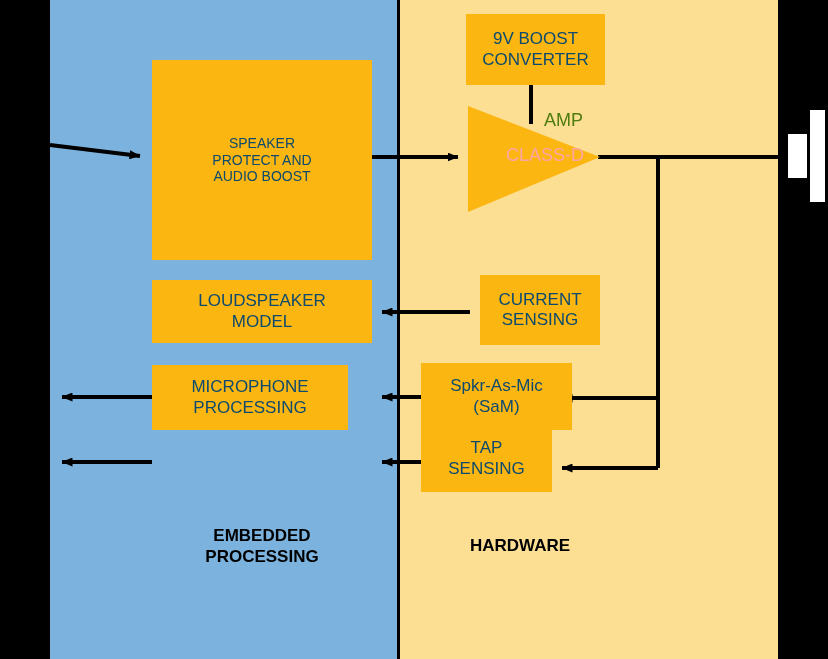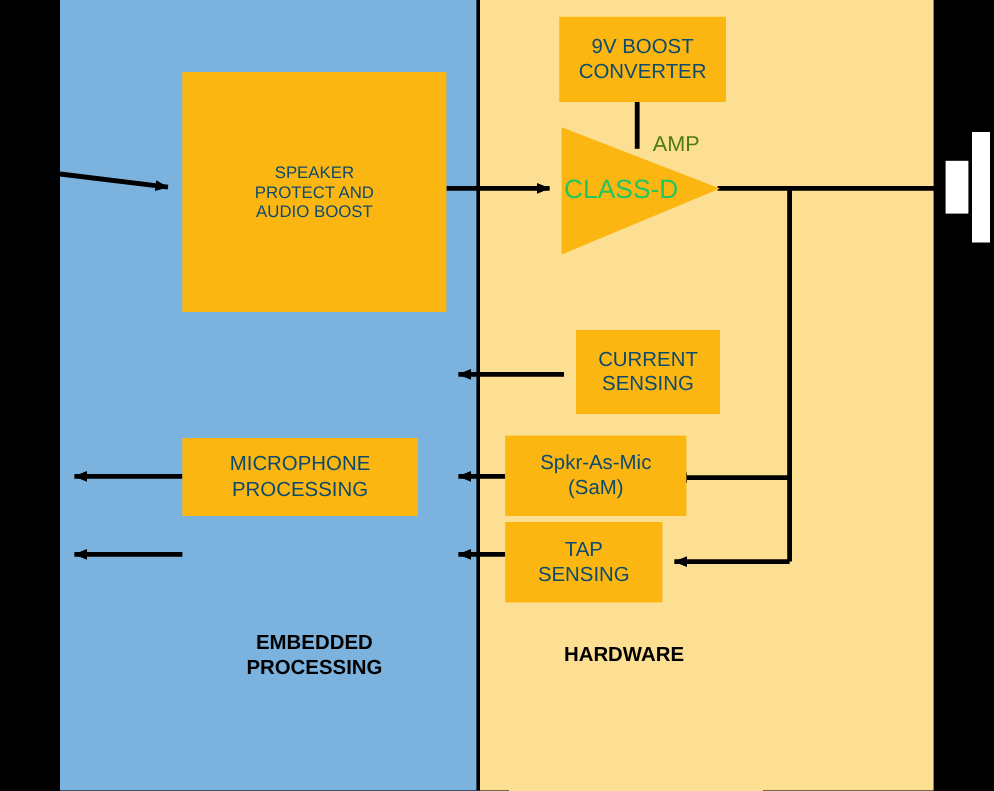--- a/index.html
+++ b/index.html
@@ -10,21 +10,21 @@
   #panel-hardware{left:399px;top:0;width:379px;height:659px;background:#FCDF92;}
   #panel-divider{left:397px;top:0;width:3px;height:659px;background:#000;}
   .box{position:absolute;background:#FCB612;color:#0c4a6e;display:flex;
        align-items:center;justify-content:center;text-align:center;
        line-height:1.18;white-space:pre-line;}
   .b-lg{font-size:14px;}
   .b-md{font-size:17px;}
   .footer-label{position:absolute;color:#000;font-weight:bold;font-size:17px;
        text-align:center;line-height:1.25;white-space:pre-line;}
   .amp-label{position:absolute;color:#4d7c0f;font-weight:normal;font-size:18px;}
-  .classd-label{position:absolute;color:#22c55e;font-size:22px;white-space:nowrap;}
+  .classd-label{position:absolute;color:#fca5a5;font-size:18px;white-space:nowrap;margin-left:36px;}
   svg.wires{position:absolute;left:0;top:0;width:828px;height:659px;
        pointer-events:none;overflow:visible;}
   .tri{position:absolute;}
   .spk{position:absolute;}
 </style>
 </head>
 <body>
 
 <div id="stage">
 
@@ -71,35 +71,37 @@
   <svg class="spk" style="left:784px;top:108px;width:44px;height:96px" viewBox="0 0 44 96">
     <rect x="4" y="26" width="19" height="44" fill="#ffffff"></rect>
     <polygon points="26,2 41,2 41,94 26,94 26,70 26,26" fill="#ffffff"></polygon>
     <polygon points="26,26 41,2 41,94 26,70" fill="#ffffff"></polygon>
   </svg>
 
   <div class="box b-lg" style="left:152px;top:60px;width:220px;height:200px">SPEAKER
 PROTECT AND
 AUDIO BOOST</div>
 
+  <div class="box b-md" style="left:152px;top:280px;width:220px;height:63px">LOUDSPEAKER
+MODEL</div>
 
   <div class="box b-md" style="left:152px;top:365px;width:196px;height:65px">MICROPHONE
 PROCESSING</div>
 
 
   <div class="box b-md" style="left:466px;top:14px;width:139px;height:71px">9V BOOST
 CONVERTER</div>
 
   <div class="box b-md" style="left:480px;top:275px;width:120px;height:70px">CURRENT
 SENSING</div>
 
   <div class="box b-md" style="left:421px;top:363px;width:151px;height:67px">Spkr-As-Mic
 (SaM)</div>
 
-  <div class="box b-md" style="left:421px;top:435px;width:131px;height:67px">TAP
+  <div class="box b-md" style="left:421px;top:425px;width:131px;height:67px">TAP
 SENSING</div>
 
   <div class="classd-label" style="left:470px;top:145px">CLASS-D</div>
 
   <div class="amp-label" style="left:544px;top:110px">AMP</div>
 
   <div class="footer-label" style="left:152px;top:525px;width:220px">EMBEDDED
 PROCESSING</div>
 
   <div class="footer-label" style="left:440px;top:535px;width:160px">HARDWARE</div>

